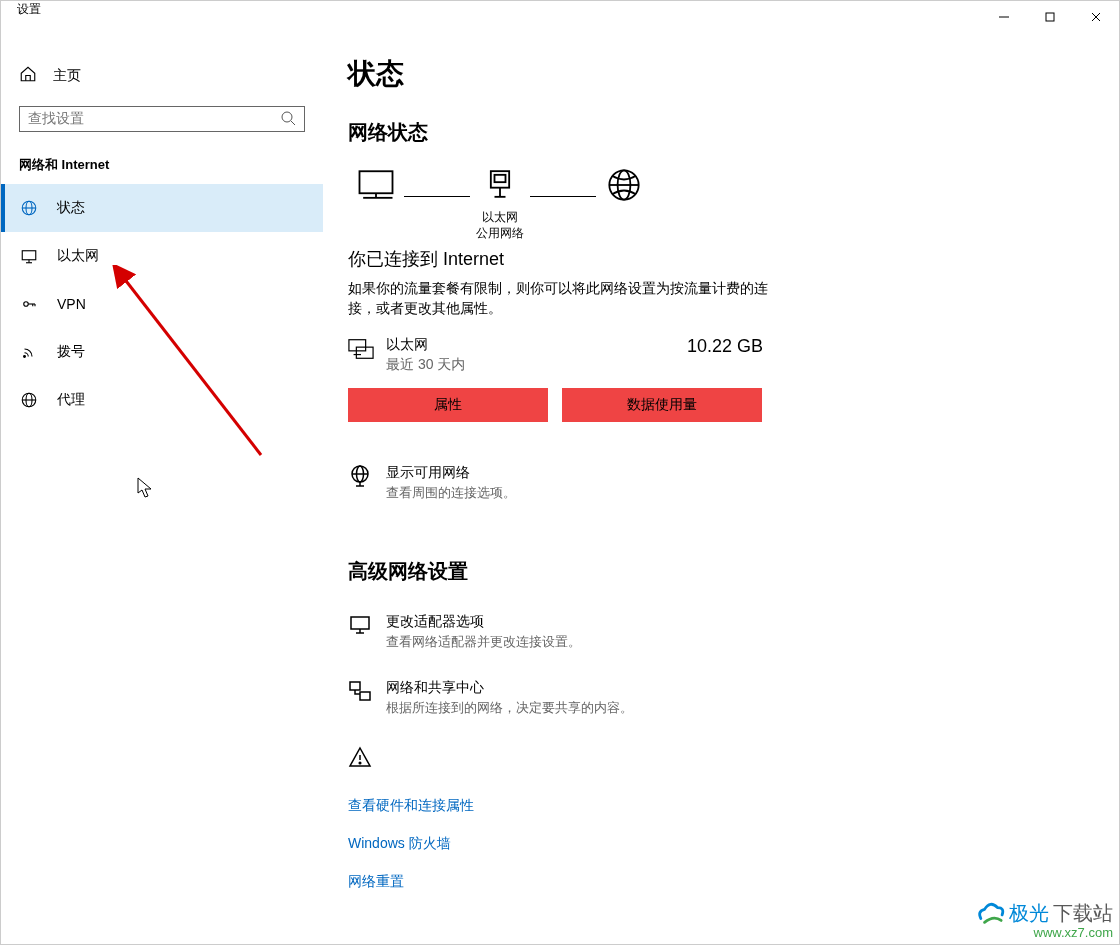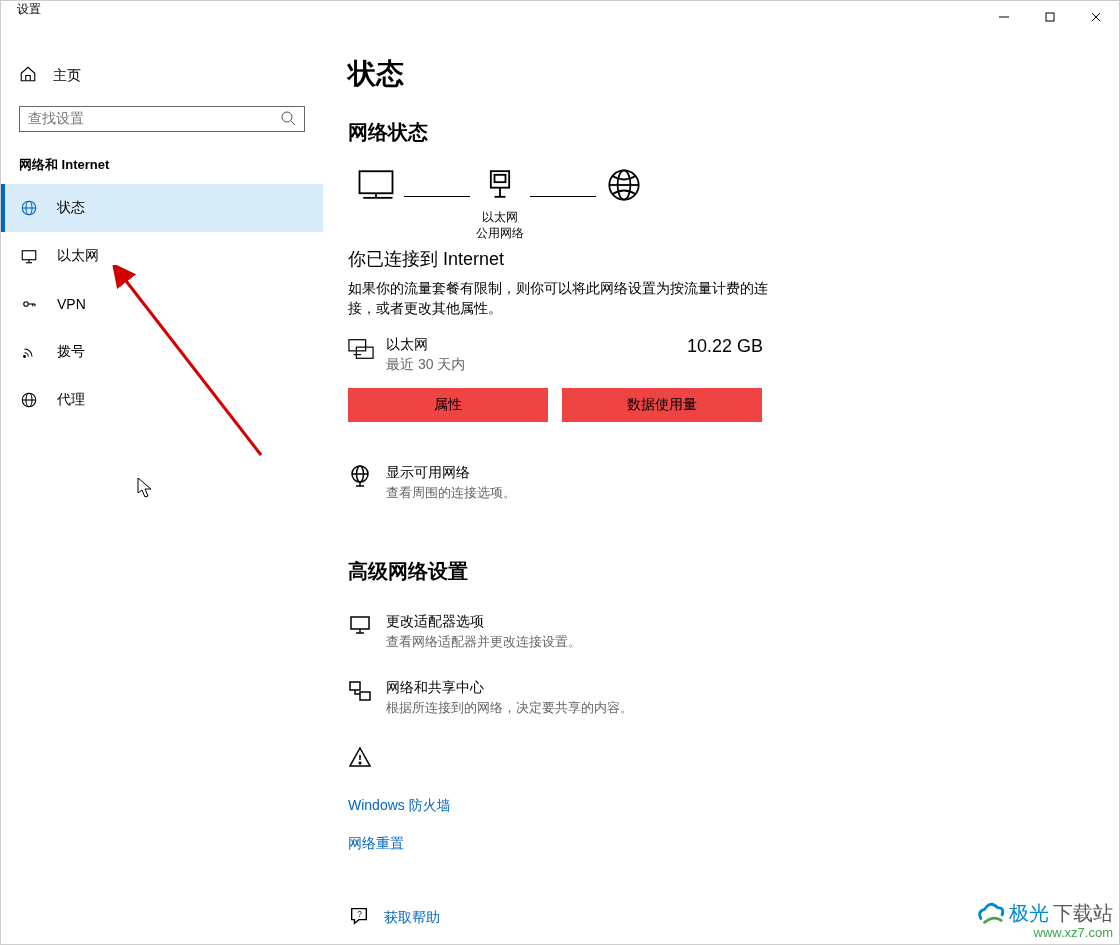--- a/index.html
+++ b/index.html
@@ -393,20 +393,21 @@
     <div class="option-row">
       <span>
         <svg viewBox="0 0 24 24" fill="none" stroke="#000" stroke-width="1.5">
             <path d="M12 3 L22 21 H2 Z"></path>
             <line x1="12" y1="10" x2="12" y2="15"></line>
             <circle cx="12" cy="18" r="0.8" fill="#000"></circle>
           </svg>
       </span>
     </div>
 
+    <a class="link">查看硬件和连接属性</a>
     <a class="link">Windows 防火墙</a>
     <a class="link">网络重置</a>
 
     <div class="help-row">
       <span>
         <svg viewBox="0 0 24 24" fill="none" stroke="#000" stroke-width="1.5">
             <path d="M4 4h16v12H12l-5 4v-4H4z"></path>
             <text x="10" y="13" font-size="9" fill="#000" stroke="none">?</text>
           </svg>
       </span>

